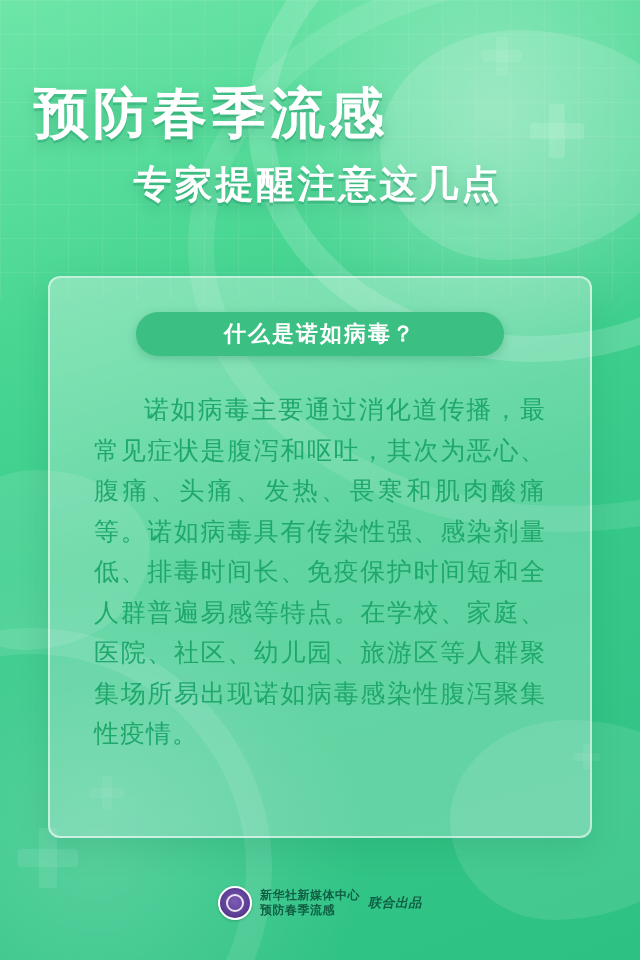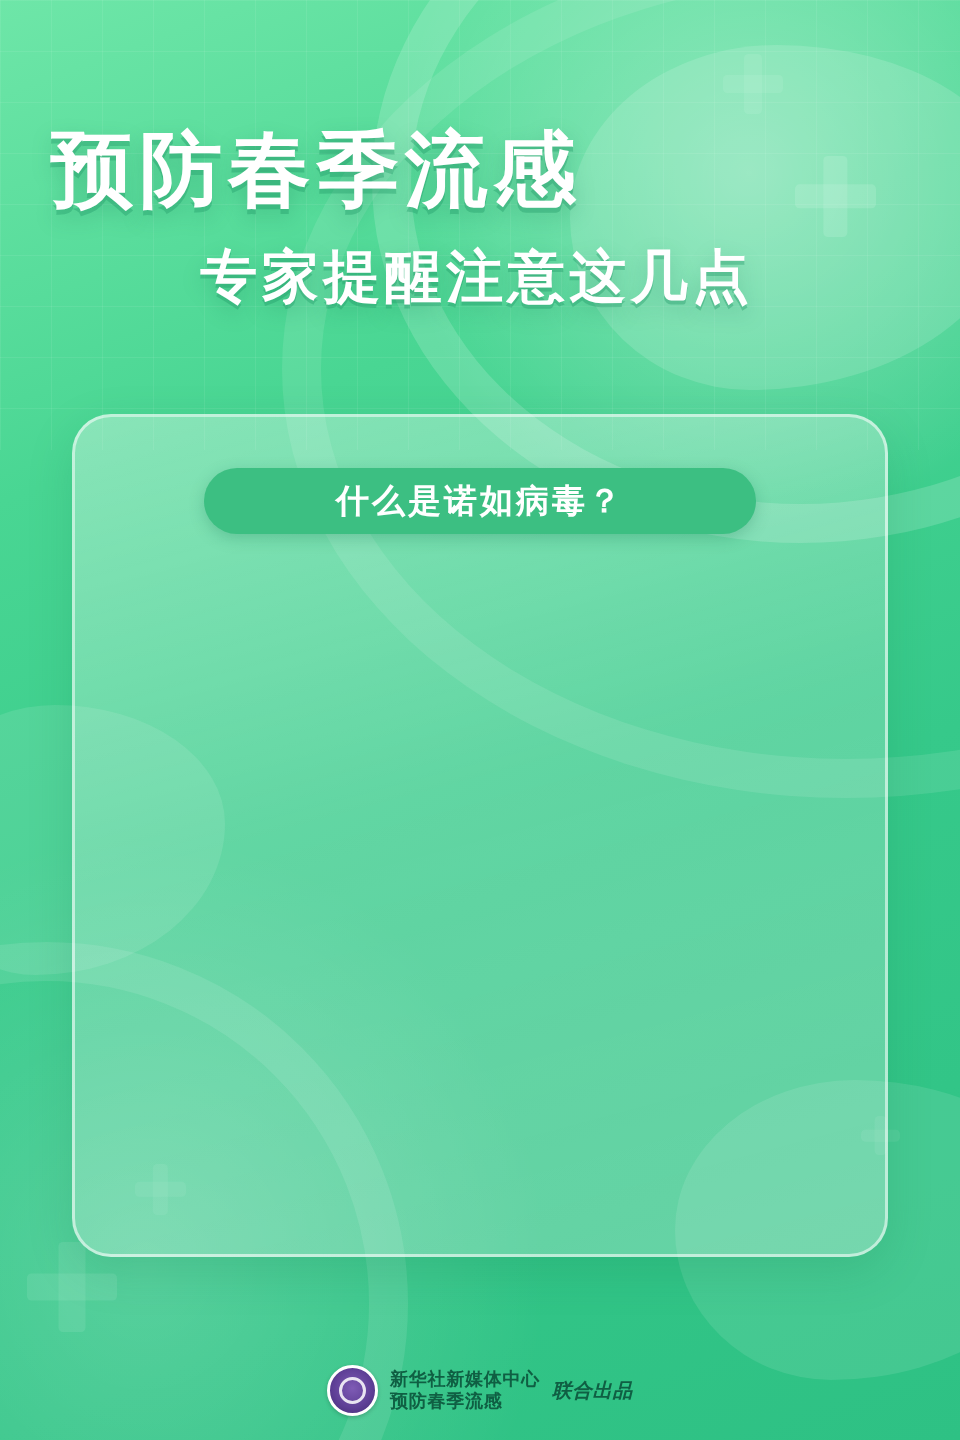--- a/index.html
+++ b/index.html
@@ -107,21 +107,21 @@
   }
 
   
   .card {
     position: absolute;
     left: 48px;
     top: 276px;
     width: 544px;
     height: 562px;
     box-sizing: border-box;
-    border-radius: 26px;
+    border-radius: 12px;
     background: linear-gradient(165deg, rgba(255,255,255,0.34) 0%, rgba(255,255,255,0.20) 45%, rgba(255,255,255,0.26) 100%);
     border: 2px solid rgba(255,255,255,0.55);
     box-shadow: 0 10px 30px rgba(22,120,80,0.18);
     padding: 34px 30px 24px 30px;
   }
 
   .pill {
     width: 368px;
     margin: 0 auto;
     height: 44px;
@@ -150,21 +150,21 @@
     letter-spacing: 1px;
     text-indent: 2em;
     text-align: justify;
     font-weight: normal;
   }
 
   
   .footer {
     position: absolute;
     left: 0;
-    bottom: 16px;
+    bottom: 40px;
     width: 640px;
     display: flex;
     align-items: center;
     justify-content: center;
     gap: 8px;
   }
   .logo {
     width: 30px;
     height: 30px;
     border-radius: 50%;
@@ -225,20 +225,21 @@
 
   <div class="title-block">
     <div class="title-line l1">预防春季流感</div>
     <div class="title-line l3">专家提醒注意这几点</div>
   </div>
 
   <div class="card">
     <div class="pill">
       <span class="pill-text">什么是诺如病毒？</span>
     </div>
+    <div class="body-text">诺如病毒主要通过消化道传播，最常见症状是腹泻和呕吐，其次为恶心、腹痛、头痛、发热、畏寒和肌肉酸痛等。诺如病毒具有传染性强、感染剂量低、排毒时间长、免疫保护时间短和全人群普遍易感等特点。在学校、家庭、医院、社区、幼儿园、旅游区等人群聚集场所易出现诺如病毒感染性腹泻聚集性疫情。</div>
   </div>
 
   <div class="footer">
     <div class="logo"></div>
     <div class="footer-names">
       <span>新华社新媒体中心</span>
       <span>预防春季流感</span>
     </div>
     <div class="footer-tag">联合出品</div>
   </div>

